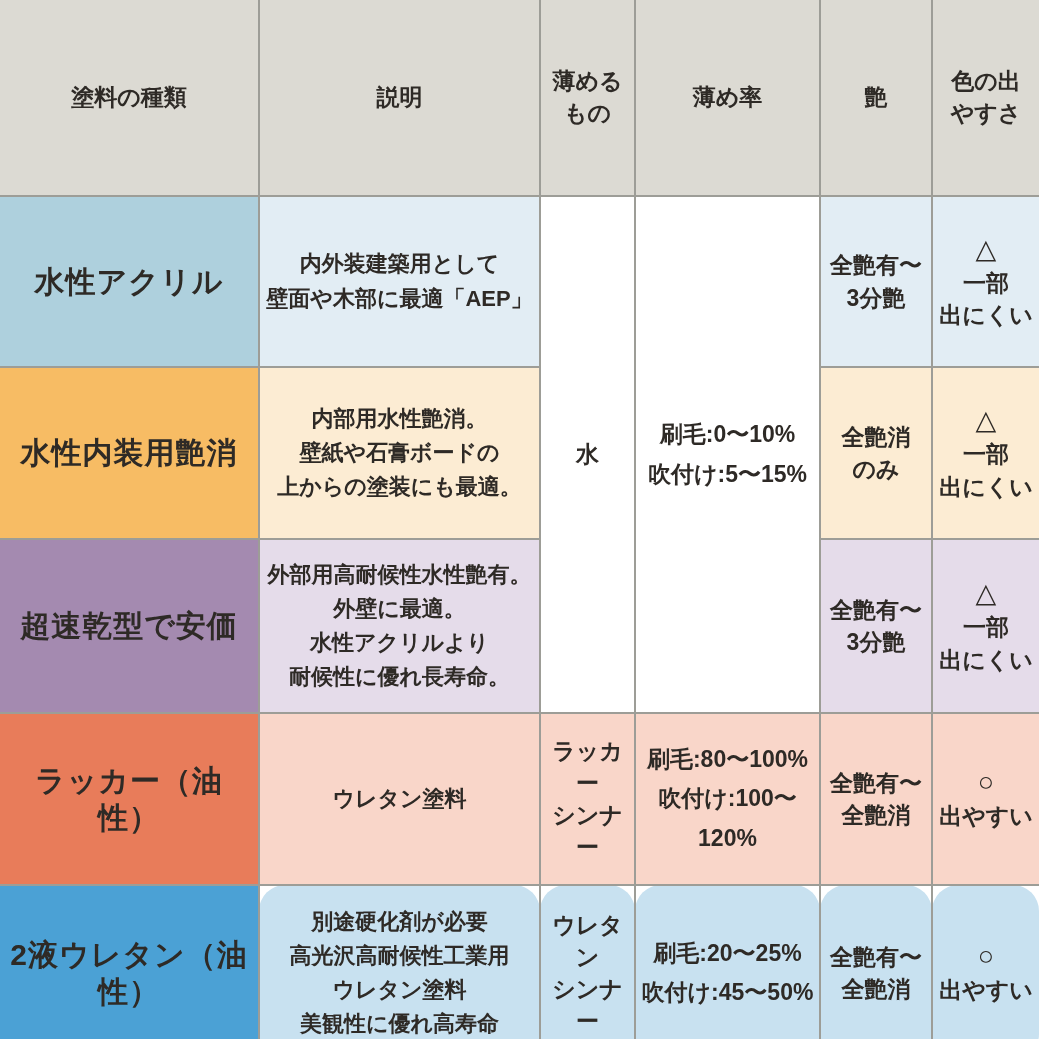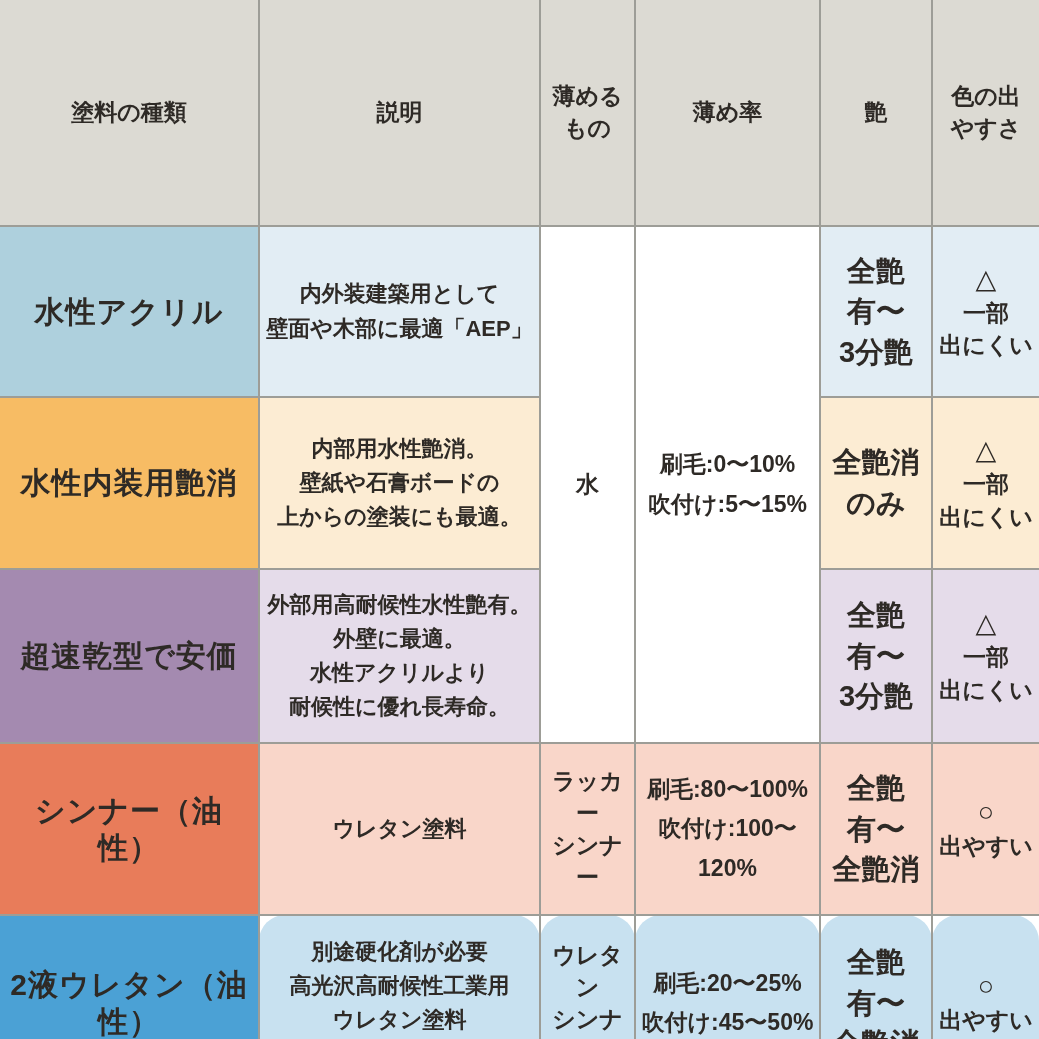--- a/index.html
+++ b/index.html
@@ -25,30 +25,30 @@
     table-layout:fixed;
   }
   col.c1{width:259px;} col.c2{width:281px;} col.c3{width:95px;}
   col.c4{width:185px;} col.c5{width:112px;} col.c6{width:107px;}
   td,th{
     border:2px solid var(--grid);
     text-align:center;vertical-align:middle;
     font-weight:700;color:var(--text);
     padding:4px;overflow:hidden;
   }
-  tr.hdr{height:226px;}
+  tr.hdr{height:196px;}
   tr.row1{height:171px;} tr.row2{height:172px;} tr.row3{height:174px;}
   tr.row4{height:172px;} tr.row5{height:175px;}
   th{background:var(--header-bg);font-size:23px;line-height:1.35;white-space:pre-line;}
   .pre{white-space:pre-line;}
   .name{font-size:30px;letter-spacing:1px;line-height:1.25;}
   .desc{font-size:22px;line-height:1.55;text-align:center;}
   .thinner{font-size:23px;line-height:1.4;background:#ffffff;}
   .ratio{font-size:23px;line-height:1.7;background:#ffffff;}
-  .gloss{font-size:29px;line-height:1.4;}
+  .gloss{font-size:23px;line-height:1.4;}
   .colorout .sym{display:block;font-size:27px;line-height:1.3;}
   .colorout .lbl{display:block;font-size:23px;line-height:1.4;white-space:pre-line;}
   
   .r1n{background:var(--r1-name);} .r1t{background:var(--r1-tint);}
   .r2n{background:var(--r2-name);} .r2t{background:var(--r2-tint);}
   .r3n{background:var(--r3-name);} .r3t{background:var(--r3-tint);}
   .r4n{background:var(--r4-name);} .r4t{background:var(--r4-tint);}
   .r5n{background:var(--r5-name);} .r5t{background:var(--r5-tint);border-radius:26px;}
 </style>
 </head>
@@ -115,21 +115,21 @@
         <td class="gloss r3t pre">全艶有〜
 3分艶</td>
         <td class="colorout r3t">
           <span class="sym">△</span>
           <span class="lbl">一部
 出にくい</span>
         </td>
       </tr>
 
       <tr class="row4">
-        <td class="name r4n pre">シンナー（油性）</td>
+        <td class="name r4n pre">ラッカー（油性）</td>
         <td class="desc r4t pre">ウレタン塗料</td>
         <td class="thinner r4t pre">ラッカー
 シンナー</td>
         <td class="ratio r4t pre">刷毛:80〜100%
 吹付け:100〜120%</td>
         <td class="gloss r4t pre">全艶有〜
 全艶消</td>
         <td class="colorout r4t">
           <span class="sym">○</span>
           <span class="lbl">出やすい</span>

